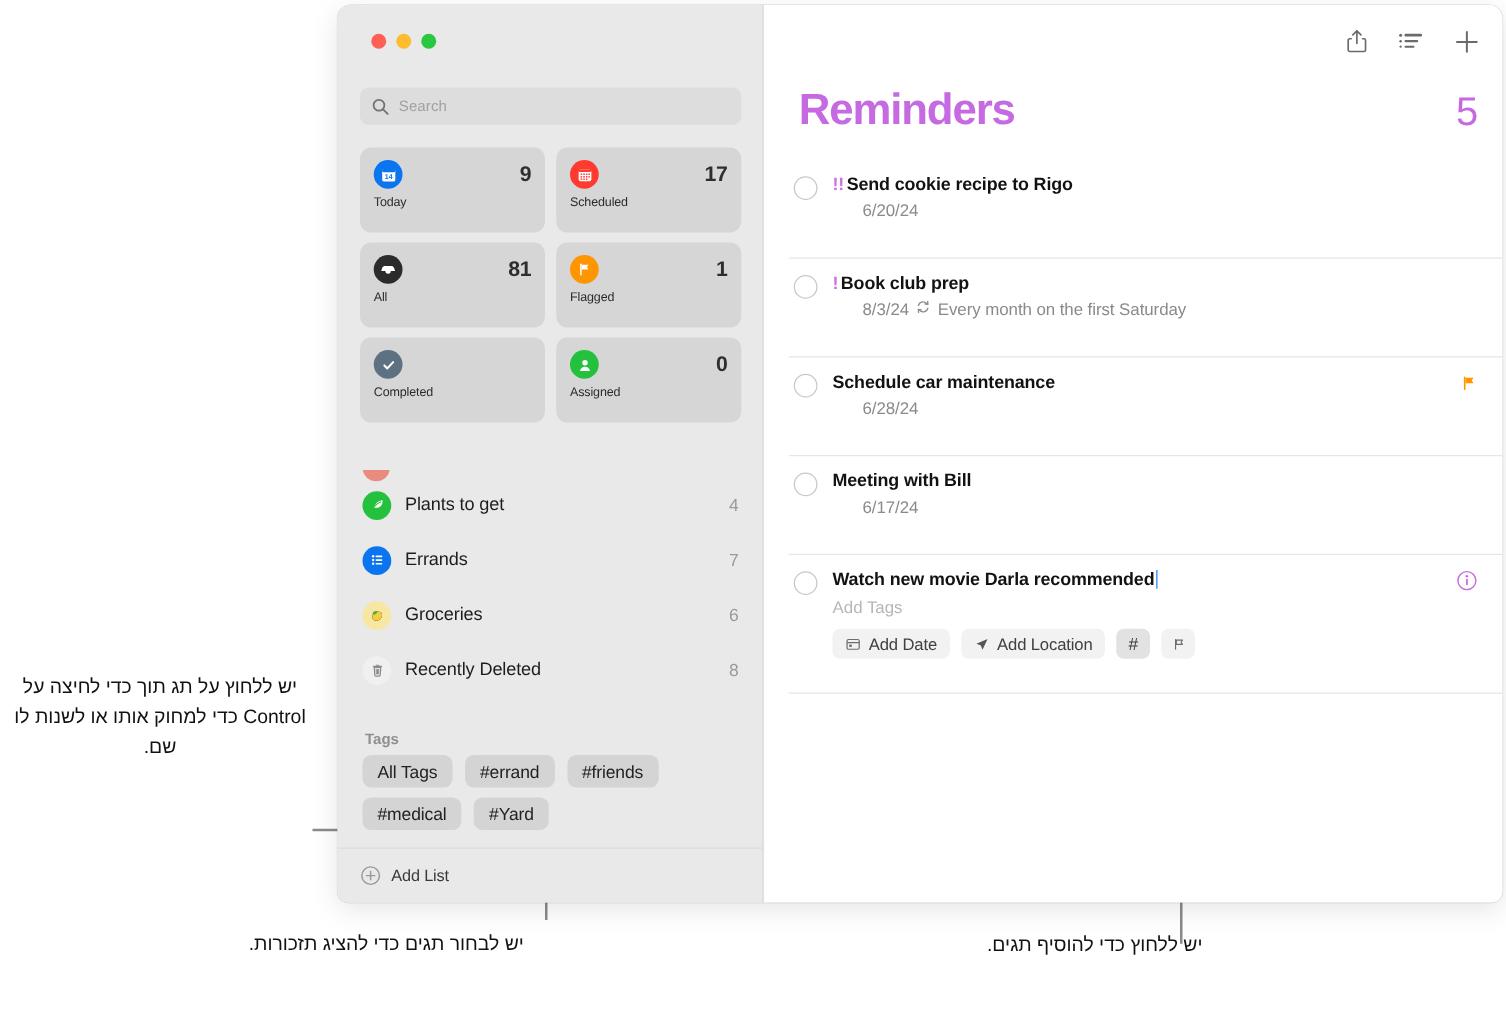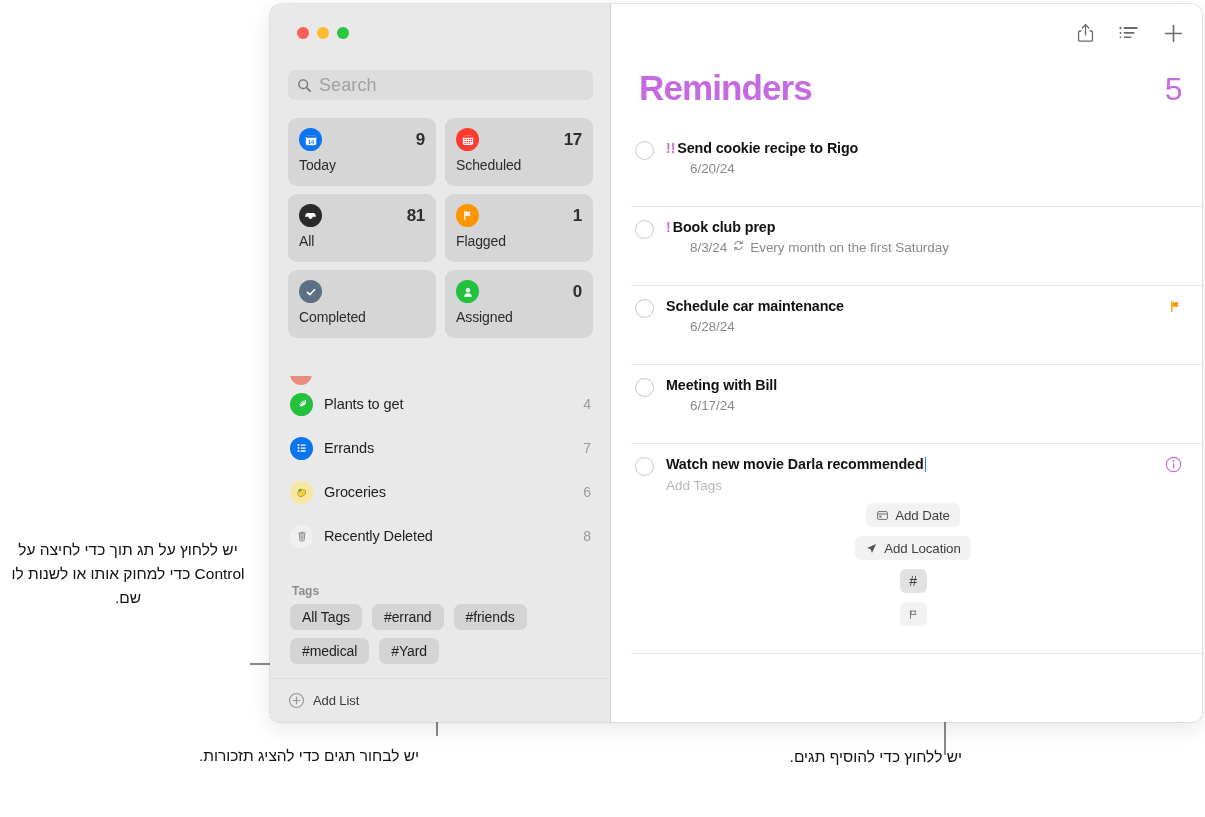--- a/index.html
+++ b/index.html
@@ -36,34 +36,34 @@
   .tl.red{background:#ff5f57;}
   .tl.yellow{background:#febc2e;}
   .tl.green{background:#28c840;}
 
   .search-box{
     position:absolute;left:18px;top:66px;width:305px;height:30px;
     background:#dddddd;border-radius:7px;
     display:flex;align-items:center;padding:0 9px;box-sizing:border-box;
   }
   .search-box .sicon{width:15px;height:15px;margin-right:7px;flex:0 0 15px;opacity:.72;}
-  .search-ph{color:#a1a1a1;font-size:18px;letter-spacing:.1px;}
+  .search-ph{color:#a1a1a1;font-size:12px;letter-spacing:.1px;}
 
   .smart-grid{
     position:absolute;left:18px;top:114px;width:305px;
     display:grid;grid-template-columns:1fr 1fr;gap:8px 9px;
   }
   .smart{
     background:#d6d6d6;border-radius:9px;height:68px;
     padding:10px 11px 0 11px;box-sizing:border-box;position:relative;
   }
   .smart-top{display:flex;align-items:center;justify-content:space-between;}
   .sbadge{width:23px;height:23px;border-radius:50%;display:flex;align-items:center;justify-content:center;}
   .scount{font-size:17px;font-weight:700;color:#2e2e2e;letter-spacing:-.3px;}
-  .slabel{font-size:14px;color:#2b2b2b;margin-top:6px;letter-spacing:-.1px;}
+  .slabel{font-size:10px;color:#2b2b2b;margin-top:6px;letter-spacing:-.1px;}
 
   .lists-clip{
     position:absolute;left:0;top:372px;width:341px;height:198px;overflow:hidden;
   }
   .partial-row{
     display:flex;align-items:center;height:16px;padding:0 20px;margin-top:-10px;
   }
   .partial-dot{width:22px;height:22px;border-radius:50%;background:#e98b7e;}
   .list-row{
     display:flex;align-items:center;height:44px;padding:0 20px;box-sizing:border-box;
@@ -109,21 +109,21 @@
     flex:0 0 17px;margin-top:2px;margin-left:4px;margin-right:12px;background:#fff;
   }
   .rbody{flex:1;padding-right:42px;}
   .rtitle{font-size:14.3px;color:#121212;font-weight:600;letter-spacing:-.1px;line-height:18px;}
   .rtitle .bang{color:#cf6ee4;font-weight:700;margin-right:2px;}
   .rsub{font-size:13.5px;color:#8a8a8a;margin-top:3px;letter-spacing:-.05px;line-height:17px;display:flex;align-items:flex-start;gap:5px;margin-left:24px;}
   .rflag{position:absolute;right:20px;top:13px;}
   .rinfo{position:absolute;right:20px;top:12px;}
 
   .edit-note{font-size:13.5px;color:#b6b6b6;margin-top:4px;line-height:18px;}
-  .chipbar{display:flex;align-items:center;gap:9px;margin-top:8px;flex-direction:column;}
+  .chipbar{display:flex;align-items:flex-start;gap:9px;margin-top:8px;}
   .chip{
     background:#f2f2f2;border-radius:6px;height:24px;padding:0 10px;
     display:flex;align-items:center;gap:6px;font-size:13.3px;color:#404040;letter-spacing:-.1px;
   }
   .chip.icon-only{padding:0;width:27px;justify-content:center;}
   .chip.hot{background:#e2e2e2;}
   .caret{display:inline-block;width:1.6px;height:15px;background:#2b7cff;vertical-align:-3px;margin-left:1px;}
 
   
   .anno{

